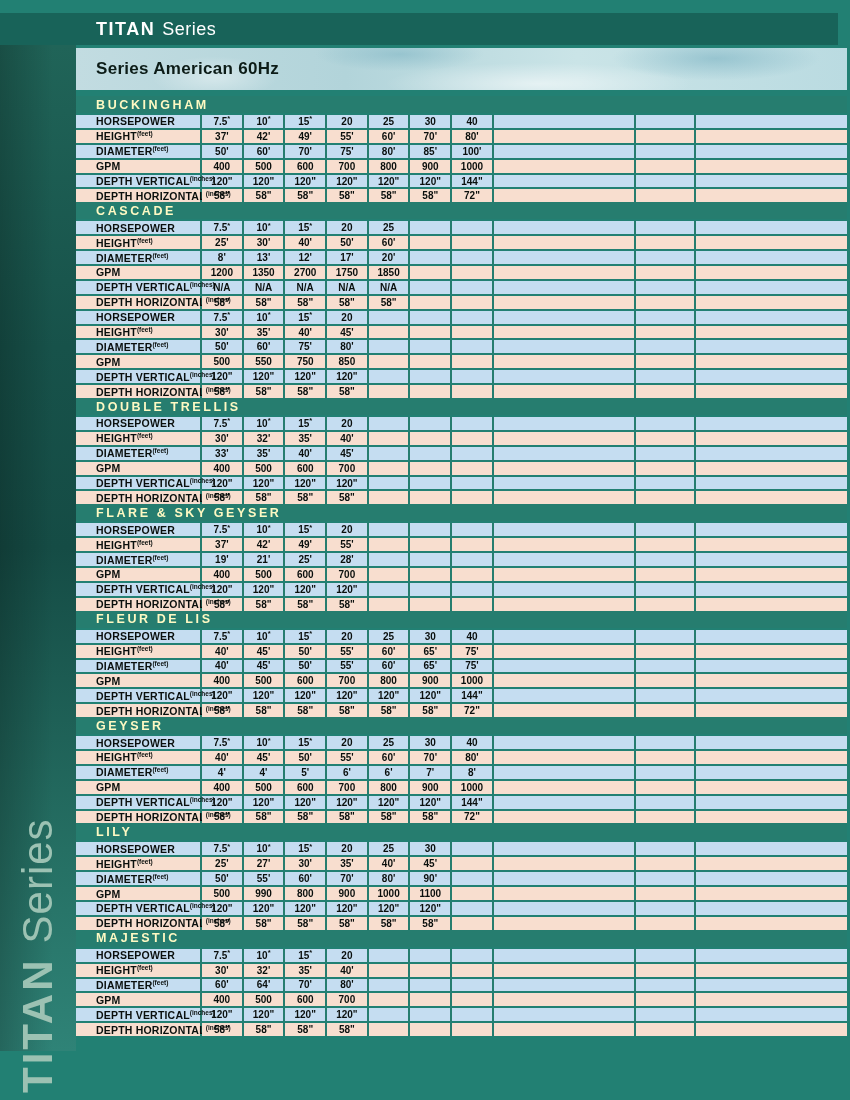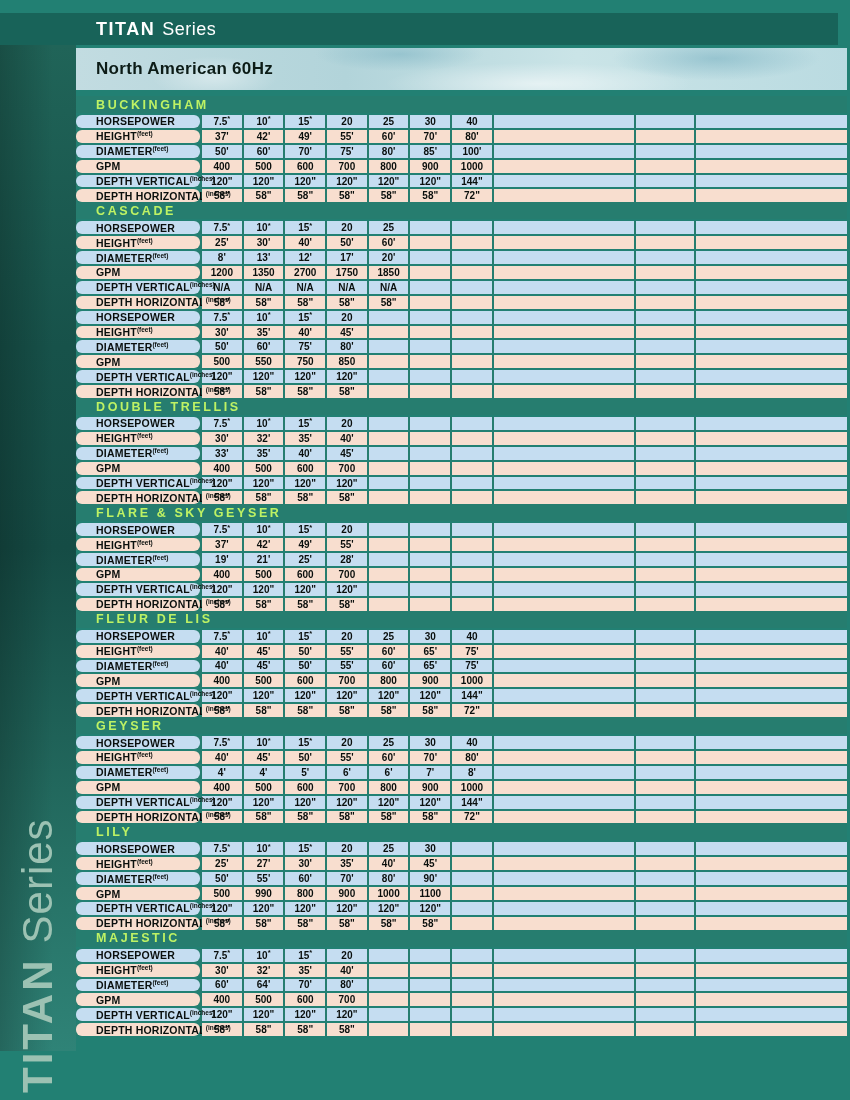--- a/index.html
+++ b/index.html
@@ -53,30 +53,30 @@
       radial-gradient(ellipse 160px 34px at 83% 25%,rgba(110,170,188,.5),rgba(110,170,188,0) 65%),
       radial-gradient(ellipse 90px 30px at 18% 70%,rgba(255,255,255,.4),rgba(255,255,255,0) 70%),
       linear-gradient(90deg,#c2dce1,#b2d4da 35%,#cae4e7 65%,#badbe1);
     display:flex;align-items:center;padding-left:20px;
   }
   .subtitle{font-weight:bold;font-size:17px;color:#0c1c17;letter-spacing:.3px;}
   .sections{margin-top:6px;}
   .sec-header{
     height:17px;background:var(--section-teal);
     display:flex;align-items:center;padding-left:20px;
-    color:#bef264;font-weight:bold;font-size:12.5px;letter-spacing:2.6px;
+    color:#fef9c3;font-weight:bold;font-size:12.5px;letter-spacing:2.6px;
   }
   .row{display:flex;gap:2px;height:12.9px;margin-top:2px;background:var(--section-teal);}
   .cell{height:100%;}
   .blue  .cell{background:var(--row-blue);}
   .peach .cell{background:var(--row-peach);}
   .cell.label{
     width:124px;flex:0 0 124px;display:flex;align-items:center;
     padding-left:20px;font-weight:bold;font-size:10.5px;color:var(--ink);
-    letter-spacing:.2px;white-space:nowrap;border-radius:6px;
+    letter-spacing:.2px;white-space:nowrap;
   }
   .cell.label sup{font-size:6.5px;line-height:0;transform:translateY(-2px);letter-spacing:0;}
   .cell.val{
     width:39.7px;flex:0 0 39.7px;display:flex;align-items:center;justify-content:center;
     font-weight:bold;font-size:10px;color:var(--ink);white-space:nowrap;
   }
   .cell.val sup{font-size:7.5px;line-height:0;transform:translateY(-2.5px);}
   .cell.wideA{width:140px;flex:0 0 140px;}
   .cell.wideB{width:58px;flex:0 0 58px;}
   .cell.wideC{flex:1 1 auto;}
@@ -90,21 +90,21 @@
 
 <div class="sidebar">
   <div class="vertical-title">
     <span class="vt-bold">TITAN</span>
     <span class="vt-reg">Series</span>
   </div>
 </div>
 
 <div class="content">
   <div class="subtitle-band">
-    <span class="subtitle">North American 60Hz</span>
+    <span class="subtitle">Series American 60Hz</span>
   </div>
   <div class="sections">
       <div class="section">
         <div class="sec-header">BUCKINGHAM</div>
         <div class="row blue">
           <div class="cell label">
             <span>HORSEPOWER</span>
           </div>
           <div class="cell val">7.5<sup>*</sup></div>
           <div class="cell val">10<sup>*</sup></div>

